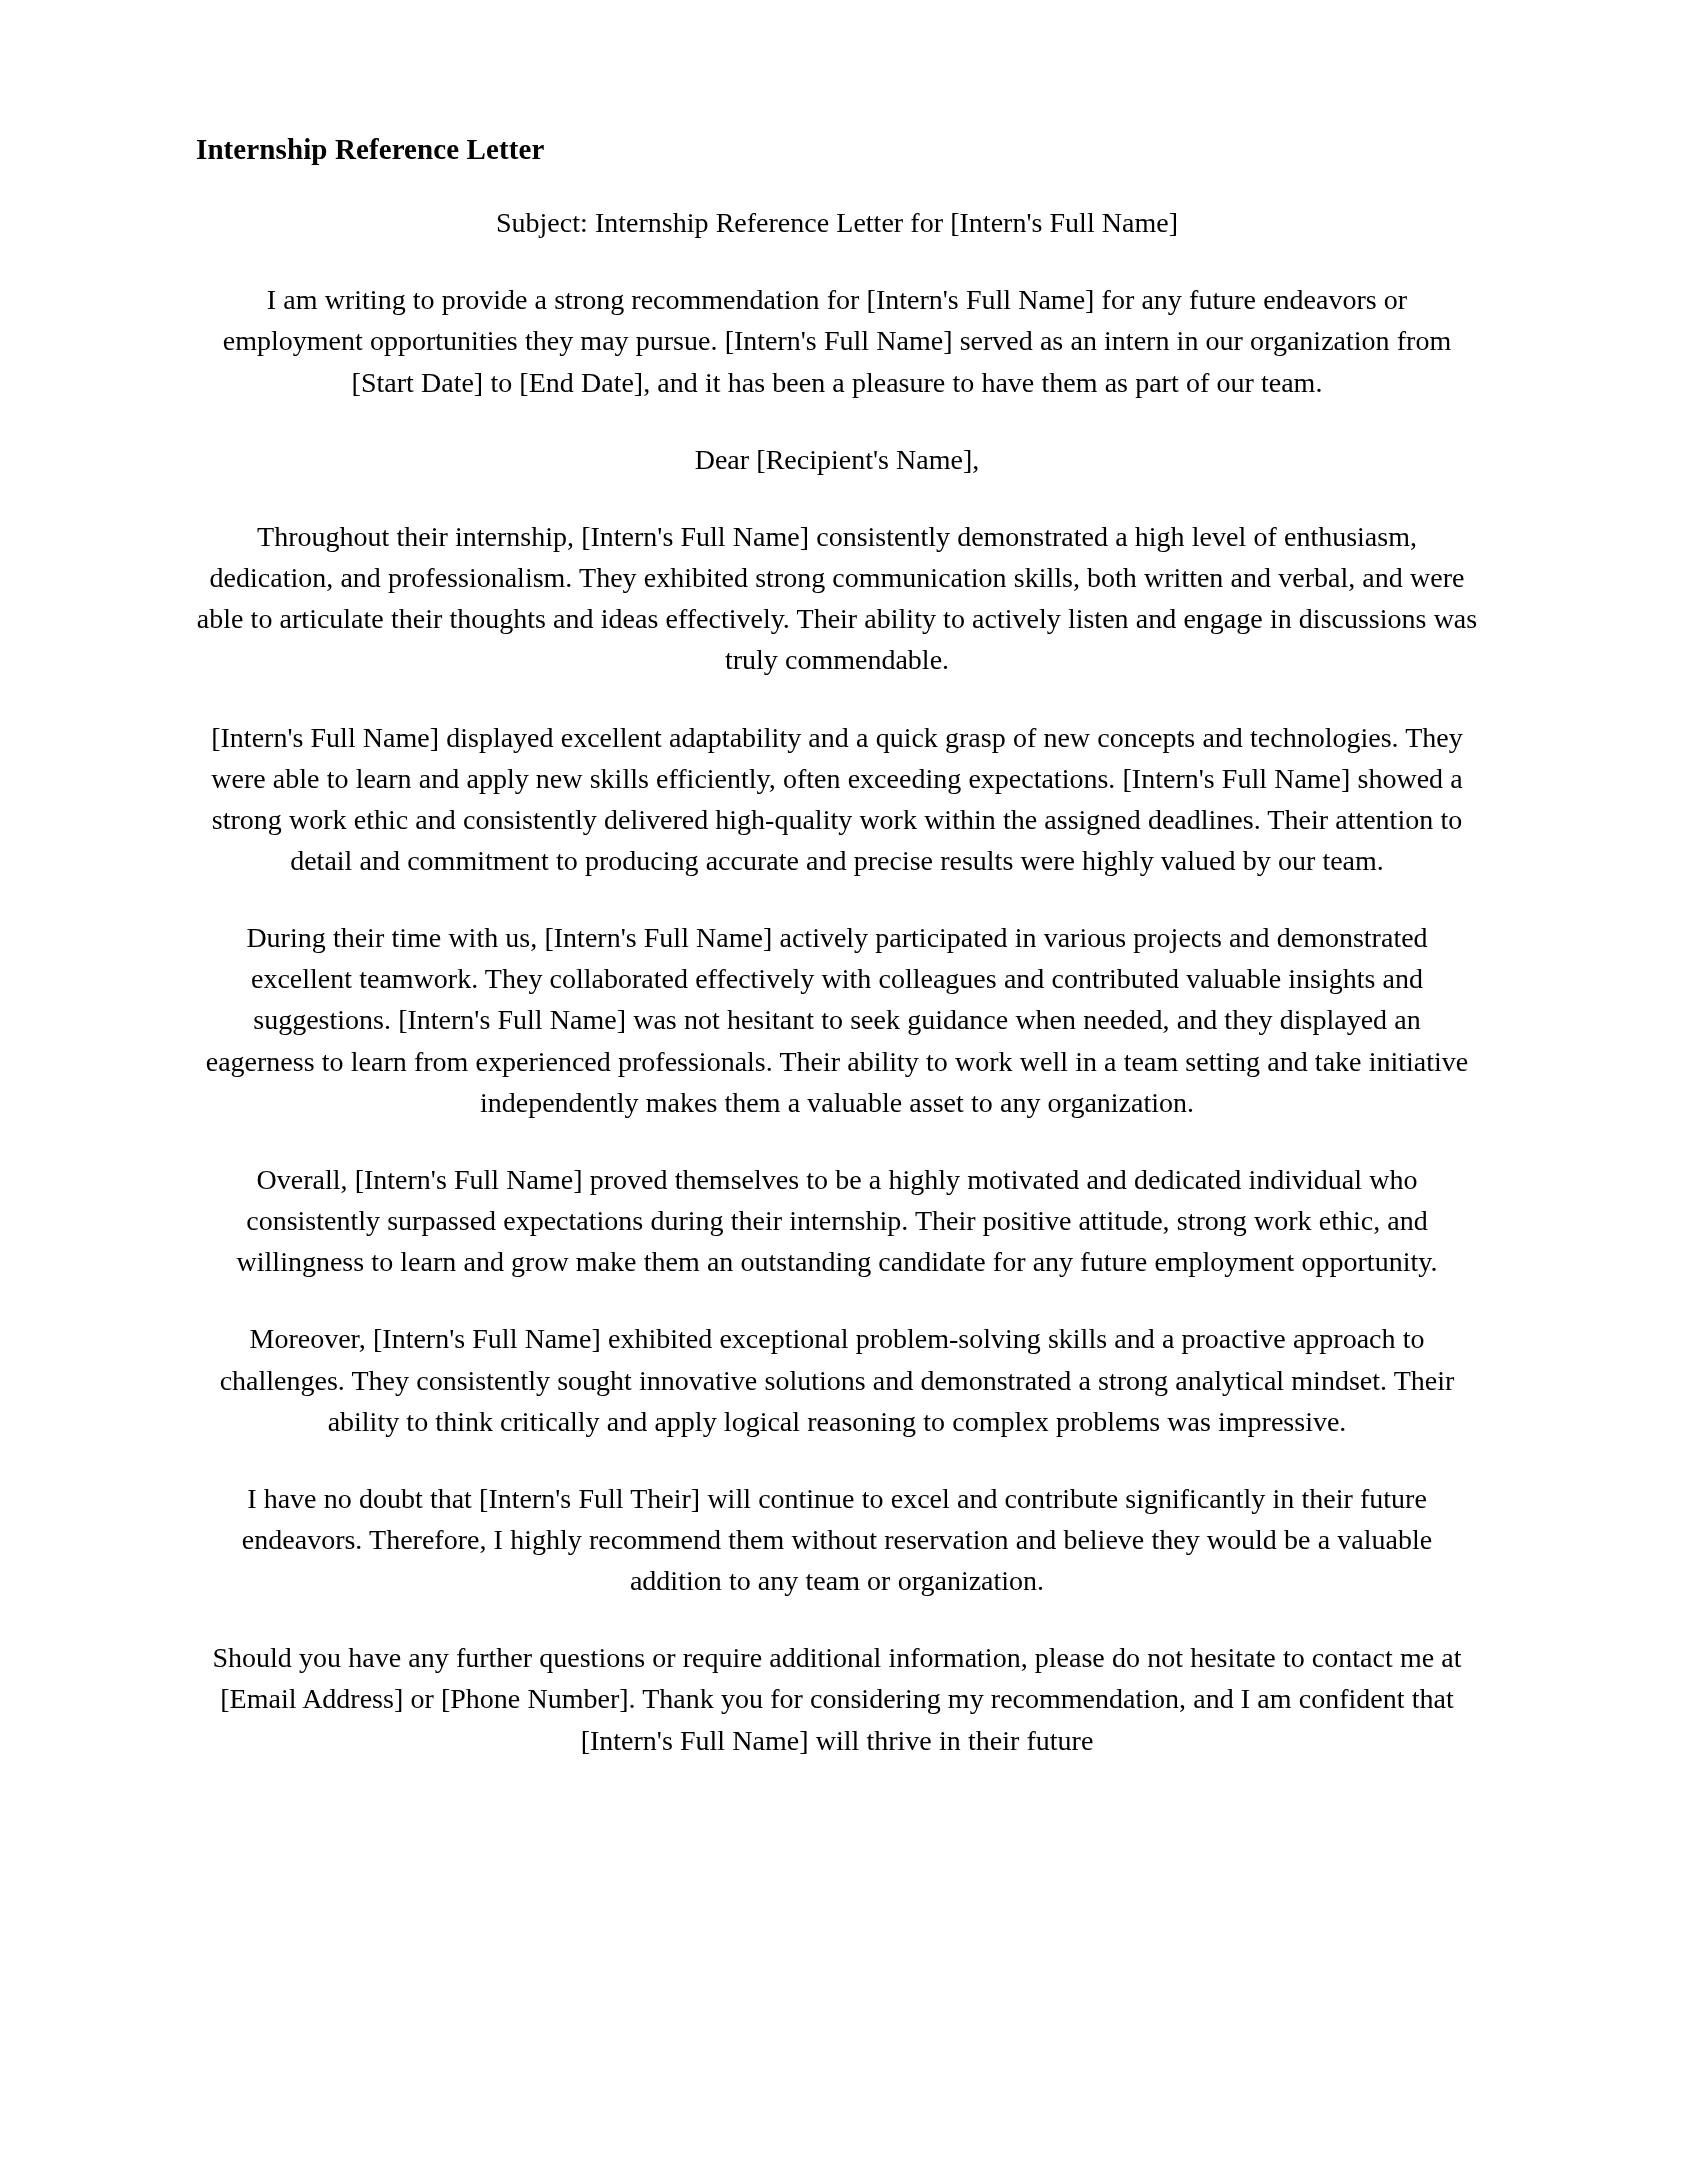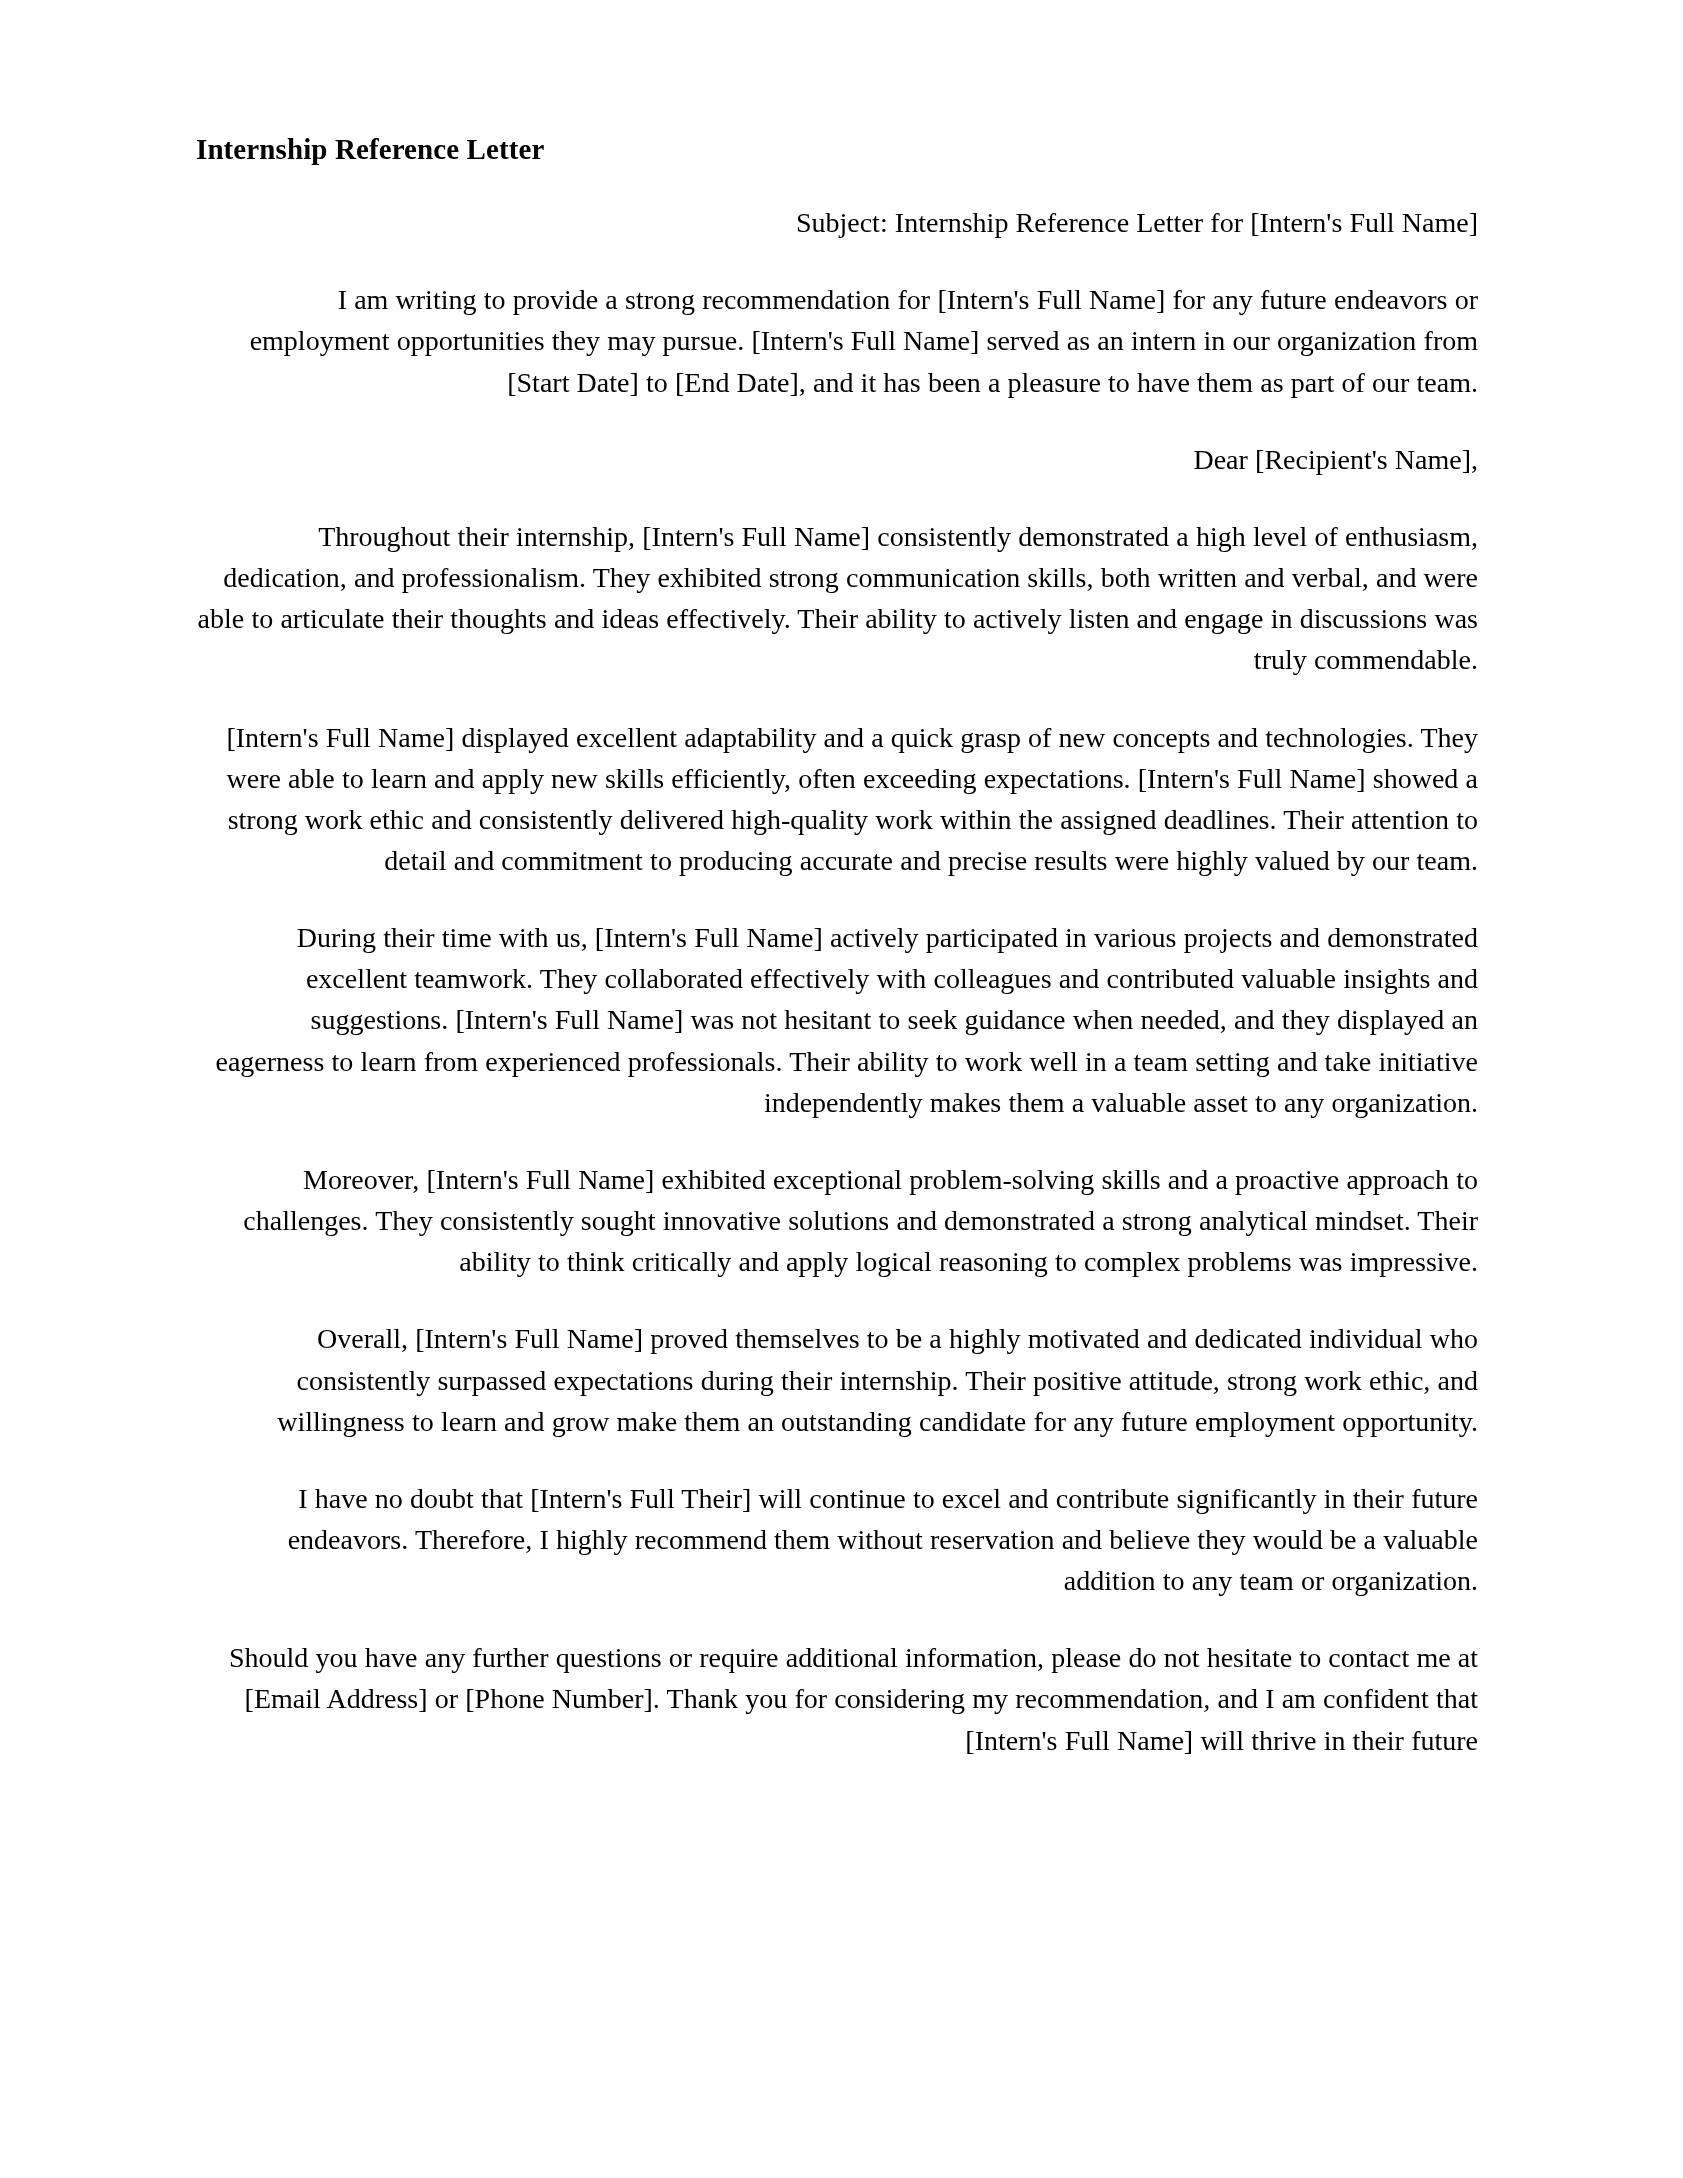--- a/index.html
+++ b/index.html
@@ -32,21 +32,21 @@
     font-size: 29px;
     font-weight: bold;
     line-height: 1.28;
     margin: 0 0 34px 0;
     letter-spacing: 0.1px;
   }
   .para {
     font-size: 28px;
     line-height: 1.47;
     margin: 0 0 36px 0;
-    text-align: right;
+    text-align: center;
     word-spacing: 0.2px;
   }
   .para:last-child {
     margin-bottom: 8px;
   }
 </style>
 </head>
 <body>
 
 <div class="page">
@@ -59,23 +59,23 @@
     <p class="para">I am writing to provide a strong recommendation for [Intern's Full Name] for any future endeavors or employment opportunities they may pursue. [Intern's Full Name] served as an intern in our organization from [Start Date] to [End Date], and it has been a pleasure to have them as part of our team.</p>
 
     <p class="para">Dear [Recipient's Name],</p>
 
     <p class="para">Throughout their internship, [Intern's Full Name] consistently demonstrated a high level of enthusiasm, dedication, and professionalism. They exhibited strong communication skills, both written and verbal, and were able to articulate their thoughts and ideas effectively. Their ability to actively listen and engage in discussions was truly commendable.</p>
 
     <p class="para">[Intern's Full Name] displayed excellent adaptability and a quick grasp of new concepts and technologies. They were able to learn and apply new skills efficiently, often exceeding expectations. [Intern's Full Name] showed a strong work ethic and consistently delivered high-quality work within the assigned deadlines. Their attention to detail and commitment to producing accurate and precise results were highly valued by our team.</p>
 
     <p class="para">During their time with us, [Intern's Full Name] actively participated in various projects and demonstrated excellent teamwork. They collaborated effectively with colleagues and contributed valuable insights and suggestions. [Intern's Full Name] was not hesitant to seek guidance when needed, and they displayed an eagerness to learn from experienced professionals. Their ability to work well in a team setting and take initiative independently makes them a valuable asset to any organization.</p>
 
+    <p class="para">Overall, [Intern's Full Name] proved themselves to be a highly motivated and dedicated individual who consistently surpassed expectations during their internship. Their positive attitude, strong work ethic, and willingness to learn and grow make them an outstanding candidate for any future employment opportunity.</p>
+
     <p class="para">Moreover, [Intern's Full Name] exhibited exceptional problem-solving skills and a proactive approach to challenges. They consistently sought innovative solutions and demonstrated a strong analytical mindset. Their ability to think critically and apply logical reasoning to complex problems was impressive.</p>
-
-    <p class="para">Overall, [Intern's Full Name] proved themselves to be a highly motivated and dedicated individual who consistently surpassed expectations during their internship. Their positive attitude, strong work ethic, and willingness to learn and grow make them an outstanding candidate for any future employment opportunity.</p>
 
     <p class="para">I have no doubt that [Intern's Full Their] will continue to excel and contribute significantly in their future endeavors. Therefore, I highly recommend them without reservation and believe they would be a valuable addition to any team or organization.</p>
 
     <p class="para">Should you have any further questions or require additional information, please do not hesitate to contact me at [Email Address] or [Phone Number]. Thank you for considering my recommendation, and I am confident that [Intern's Full Name] will thrive in their future</p>
 
   </div>
 </div>
 
 
 </body></html>

